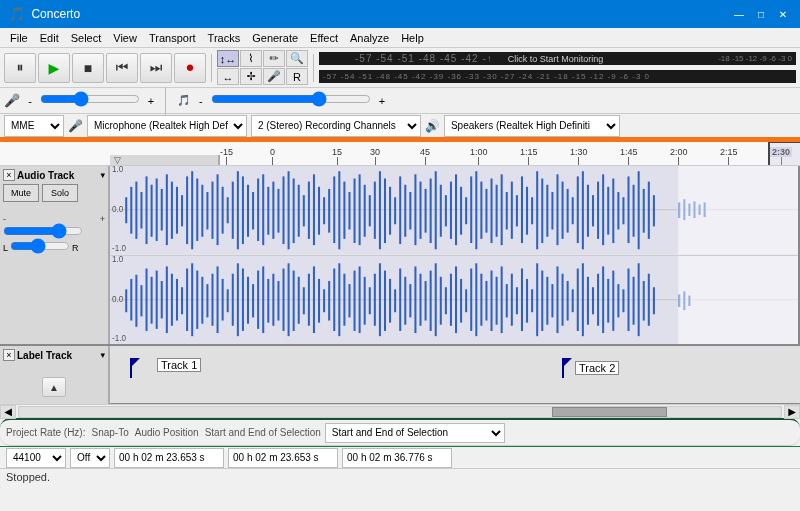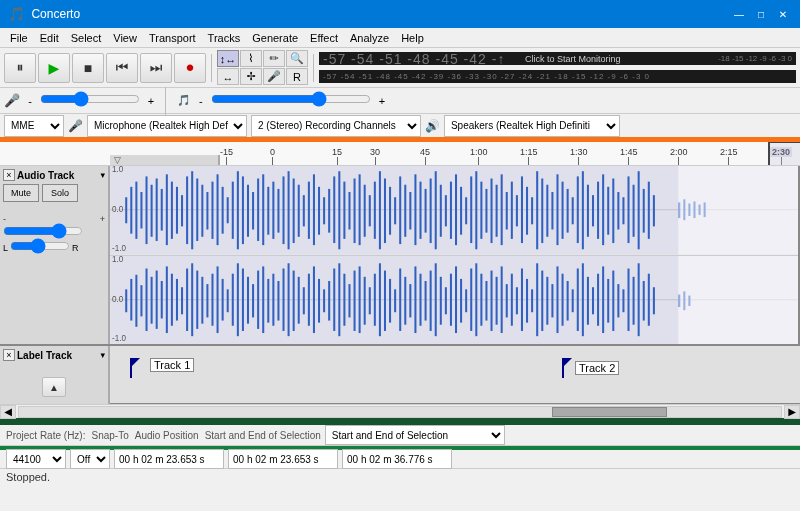--- a/index.html
+++ b/index.html
@@ -131,21 +131,21 @@
       <button class="tool-btn" title="Multi Tool">✢</button>
       <button class="tool-btn" title="Record">🎤</button>
       <button class="tool-btn">R</button>
     </div>
   </div>
 
   <div class="tb-separator"></div>
 
   <div style="flex:1; display:flex; flex-direction:column; justify-content:space-around; height:36px;">
     <div style="height:13px; background:#1a1a1a; display:flex; align-items:center; padding:0 4px; font-size:8px; color:#888; position:relative;">
-      <span style="white-space:nowrap; letter-spacing:1px; font-size:14px; color:#777;">-57 -54 -51 -48 -45 -42 -↑&nbsp;&nbsp;&nbsp;&nbsp;</span>
+      <span style="white-space:nowrap; letter-spacing:1px; font-size:10px; color:#777;margin-left:32px;">-57 -54 -51 -48 -45 -42 -↑&nbsp;&nbsp;&nbsp;&nbsp;</span>
       <span style="font-size:9px; color:#ccc; cursor:pointer;">Click to Start Monitoring</span>
       <span style="margin-left:auto; font-size:8px; color:#777; white-space:nowrap;">-18 -15 -12 -9 -6 -3 0</span>
     </div>
     <div style="height:13px; background:#1a1a1a; display:flex; align-items:center; padding:0 4px; font-size:8px; color:#777; white-space:nowrap; letter-spacing:1px;">
       <span>-57 -54 -51 -48 -45 -42 -39 -36 -33 -30 -27 -24 -21 -18 -15 -12 -9 -6 -3 0</span>
     </div>
   </div>
 </div>
 
 <div id="sliders-row">
@@ -531,21 +531,21 @@
         <button class="tb-btn" style="width:24px; height:20px; font-size:10px;">▲</button>
       </div>
     </div>
     <div class="label-track-content" style="position:relative; flex:1; background:#e0e0e0; overflow:hidden;">
 
       <div class="label-item" style="position:absolute; left:20px; top:12px; display:flex; align-items:flex-start;">
         <div style="position:relative; width:12px; height:20px;">
           <div style="position:absolute; left:0; top:0; width:2px; height:20px; background:#000088;"></div>
           <div style="position:absolute; left:2px; top:0; width:0; height:0; border-top:8px solid #000088; border-right:8px solid transparent;"></div>
         </div>
-        <span style="font-size:11px; background:white; border:1px solid #888; padding:0 3px; margin-left:8px;">Track 1</span>
+        <span style="font-size:11px; background:white; border:1px solid #888; padding:0 3px; margin-left:15px;">Track 1</span>
       </div>
 
       <div class="label-item" style="position:absolute; left:452px; top:12px; display:flex; align-items:center;">
         <div style="position:relative; width:12px; height:20px;">
           <div style="position:absolute; left:0; top:0; width:2px; height:20px; background:#000088;"></div>
           <div style="position:absolute; left:2px; top:0; width:0; height:0; border-top:8px solid #000088; border-right:8px solid transparent;"></div>
         </div>
         <span style="font-size:11px; background:white; border:1px solid #888; padding:0 3px; margin-left:1px;">Track 2</span>
       </div>
     </div>
@@ -553,40 +553,40 @@
 </div>
 
 <div id="hscrollbar" style="height:14px; background:#f0f0f0; border-top:1px solid #ccc; display:flex; align-items:center;">
   <div class="scroll-arrow">◀</div>
   <div class="hscroll-track">
     <div class="hscroll-thumb"></div>
   </div>
   <div class="scroll-arrow">▶</div>
 </div>
 
-<div id="statusbar-top" style="background:#f0f0f0; height:28px; display:flex; align-items:center; padding:0 6px; border-top:7px solid #14532d; gap:6px;">
+<div id="statusbar-top" style="background:#f0f0f0; height:28px; display:flex; align-items:center; padding:0 6px; border-top:2px solid #14532d; gap:6px;border-radius:10px;">
   <div class="status-group">
     <span class="status-label">Project Rate (Hz):</span>
   </div>
   <div class="status-group">
     <span class="status-label">Snap-To</span>
   </div>
   <div class="status-group">
     <span class="status-label">Audio Position</span>
   </div>
   <div class="status-group">
     <span class="status-label">Start and End of Selection</span>
     <select class="status-select" style="width:180px; font-size:10px;">
       <option>Start and End of Selection</option>
       <option>Length and End of Selection</option>
     </select>
   </div>
 </div>
 
-<div id="statusbar-bottom" style="background:#f0f0f0; height:22px; display:flex; align-items:center; padding:0 6px; gap:4px; border-top:4px solid #15803d;">
+<div id="statusbar-bottom" style="background:#f0f0f0; height:22px; display:flex; align-items:center; padding:0 6px; gap:4px; border-top:1px solid #15803d;">
   <select class="status-select" style="width:60px;">
     <option>44100</option>
     <option>22050</option>
     <option>48000</option>
   </select>
   <select class="status-select" style="width:40px;">
     <option>Off</option>
     <option>On</option>
   </select>
   <div class="status-value" style="min-width:110px; font-size:10px;">00 h 02 m 23.653 s</div>

